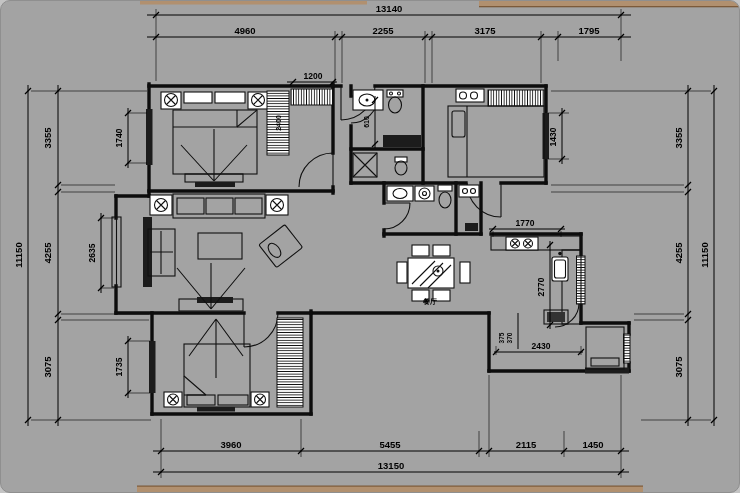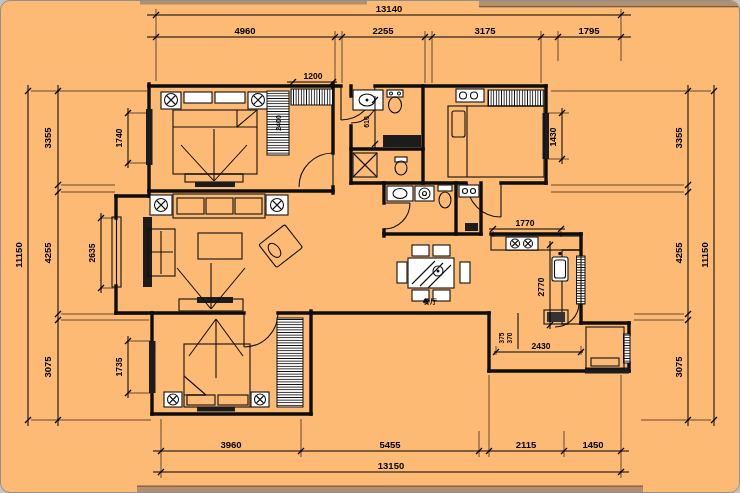--- a/index.html
+++ b/index.html
@@ -1,17 +1,17 @@
 <!DOCTYPE html>
 <html><head>
 <meta charset="utf-8">
 <style>
   html,body{margin:0;padding:0;background:#c4c4c4;}
   .page{
-    position:relative;width:738px;height:491px;background:#fdba74;
+    position:relative;width:738px;height:491px;background:#a3a3a3;
     border:1px solid #8f8f8f;border-radius:10px;overflow:hidden;
     font-family:"Liberation Sans",sans-serif;
   }
   svg{display:block;}
   svg text{
     font-family:"Liberation Sans","DejaVu Sans",sans-serif;
     font-weight:bold;fill:#000;
   }
   .dim-line{stroke:#000;stroke-width:1;fill:none;}
   .tick{stroke:#000;stroke-width:1.3;fill:none;}

